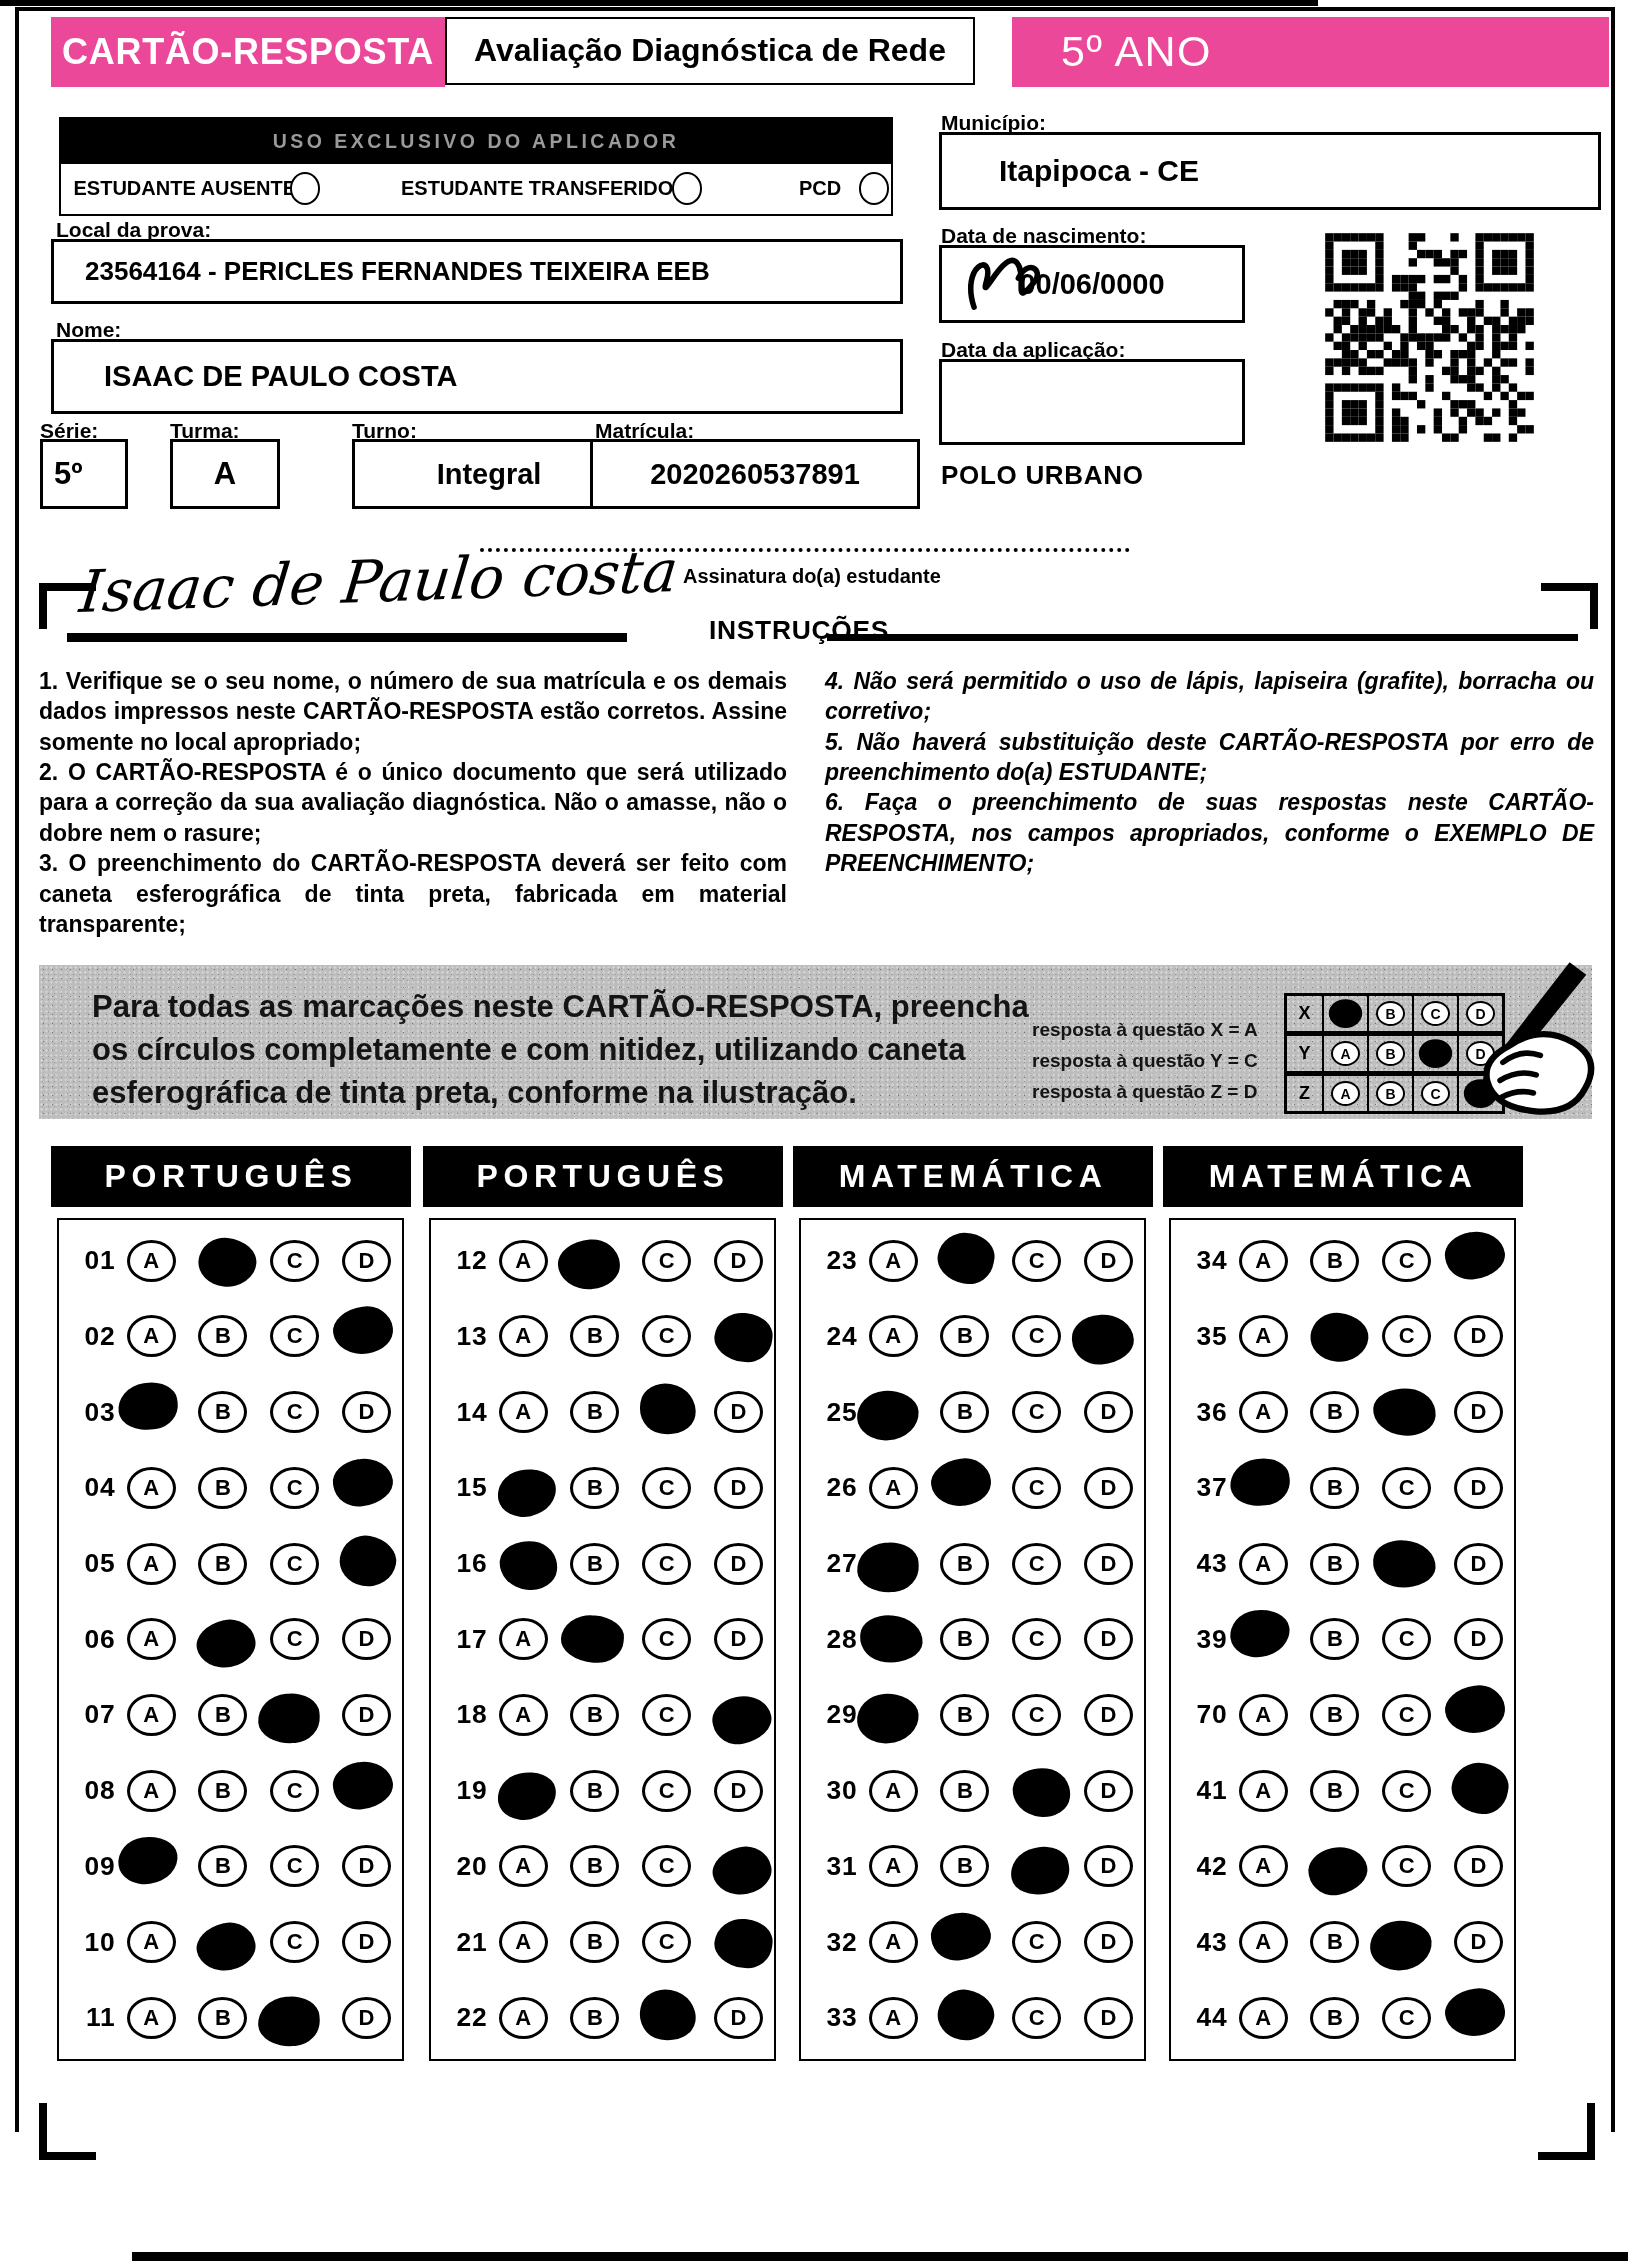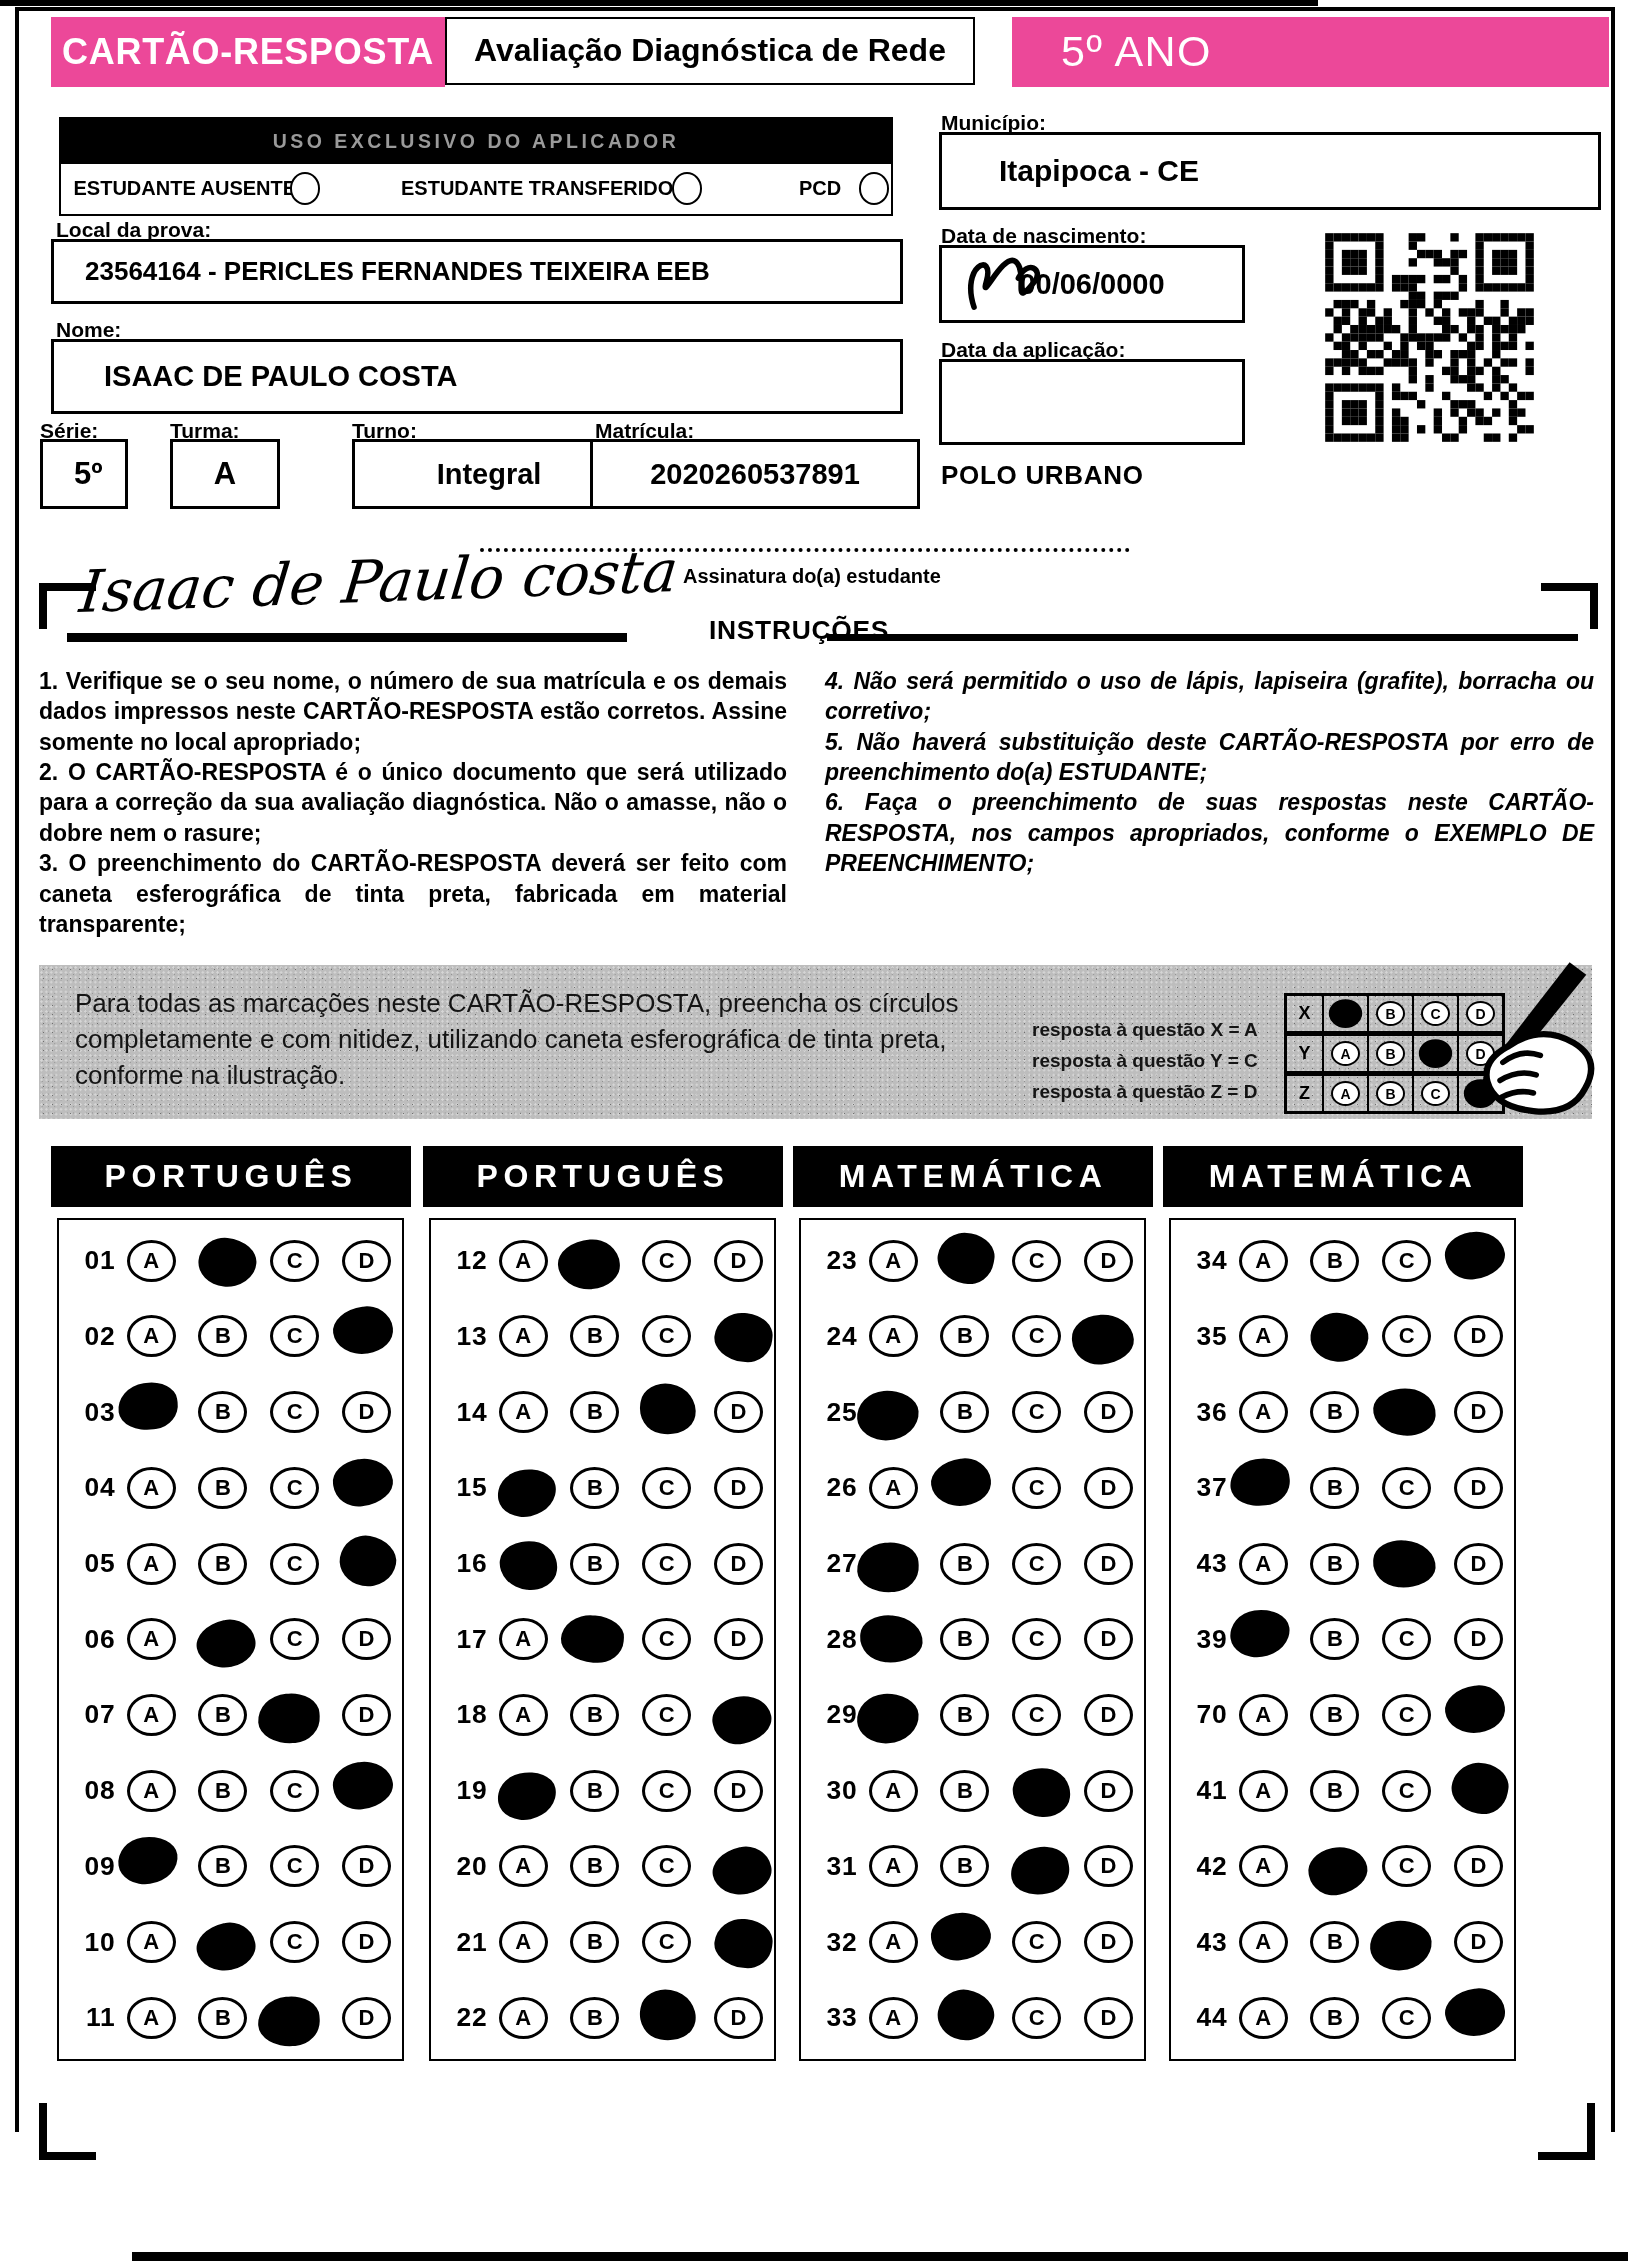--- a/index.html
+++ b/index.html
@@ -46,21 +46,21 @@
   .instr-title{left:709px;top:615px;font-size:26.4px;font-weight:bold;letter-spacing:0.7px;}
   .instr-bar{left:827px;top:634px;width:751px;height:7px;background:#000;}
 
   .instr-col{font-size:23px;font-weight:bold;line-height:1.32;text-align:justify;}
   .instr-col p{margin:0;}
 
   
   .banner{left:39px;top:965px;width:1553px;height:154px;background-color:#bdbdbd;
     background-image:radial-gradient(#8d8d8d 0.8px,transparent 0.9px),radial-gradient(#6f6f6f 0.7px,transparent 0.8px),radial-gradient(#d6d6d6 1px,transparent 1px);
     background-size:6.3px 6.3px,9px 9px,4.9px 4.9px;}
-  .banner-text{position:absolute;left:36px;top:21px;width:939px;font-size:26px;font-weight:normal;color:#141414;line-height:1.38;}
+  .banner-text{position:absolute;left:53px;top:21px;width:939px;font-size:31px;font-weight:bold;color:#141414;line-height:1.38;}
   .legend{position:absolute;left:993px;top:50px;font-size:19px;font-weight:bold;color:#141414;line-height:1.62;}
   .ex-grid{position:absolute;left:1245px;top:28px;border:3.5px solid #000;background:transparent;}
   .ex-row{display:flex;border-bottom:5.6px solid #000;}
   .ex-row:last-child{border-bottom:none;}
   .ex-cell{width:43px;height:35px;display:flex;align-items:center;justify-content:center;border-right:2.1px solid #000;}
   .ex-cell:last-child{border-right:none;}
   .ex-label{width:35px;font-size:18px;font-weight:bold;}
   .ex-bubble{width:29px;height:25px;border:2.8px solid #000;border-radius:50%;display:flex;align-items:center;justify-content:center;
              font-size:14px;font-weight:bold;background:#fff;box-sizing:border-box;}
   .ex-bubble.filled{background:#000;color:transparent;transform:scale(1.15);}
@@ -110,21 +110,21 @@
   <span class="field-text" style="padding-left:31px;font-size:26px;">23564164 - PERICLES FERNANDES TEIXEIRA EEB</span>
 </div>
 
 <div class="abs small-label" style="left:56px;top:318px;">Nome:</div>
 <div class="abs field-box" style="left:51px;top:339px;width:852px;height:75px;">
   <span class="field-text" style="padding-left:50px;font-size:29px;">ISAAC DE PAULO COSTA</span>
 </div>
 
 <div class="abs small-label" style="left:40px;top:419px;">Série:</div>
 <div class="abs field-box" style="left:40px;top:439px;width:88px;height:70px;justify-content:flex-start;">
-  <span class="field-text" style="font-size:31px;padding-left:31px;">5º</span>
+  <span class="field-text" style="font-size:31px;padding-left:11px;">5º</span>
 </div>
 
 <div class="abs small-label" style="left:170px;top:419px;">Turma:</div>
 <div class="abs field-box" style="left:170px;top:439px;width:110px;height:70px;justify-content:center;">
   <span class="field-text" style="font-size:31px;">A</span>
 </div>
 
 <div class="abs small-label" style="left:352px;top:419px;">Turno:</div>
 <div class="abs field-box" style="left:352px;top:439px;width:274px;height:70px;justify-content:center;">
   <span class="field-text" style="font-size:29px;">Integral</span>

